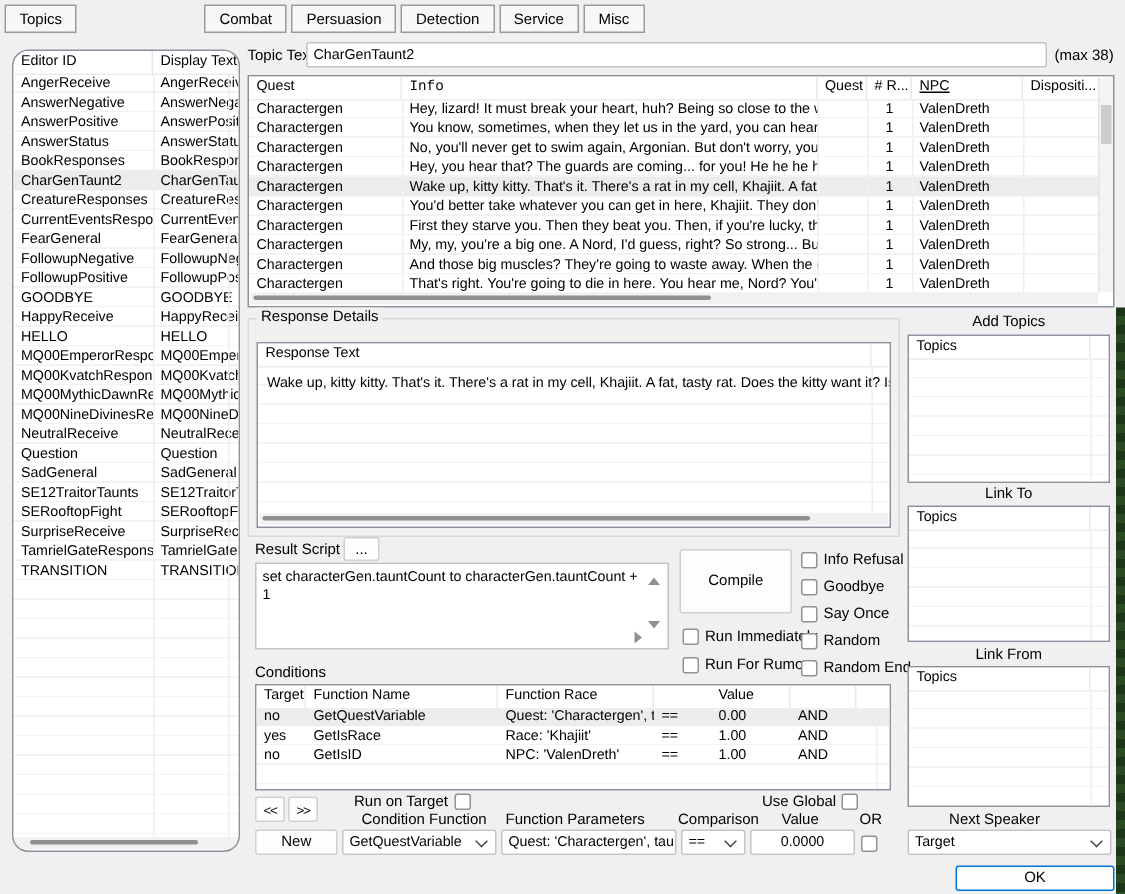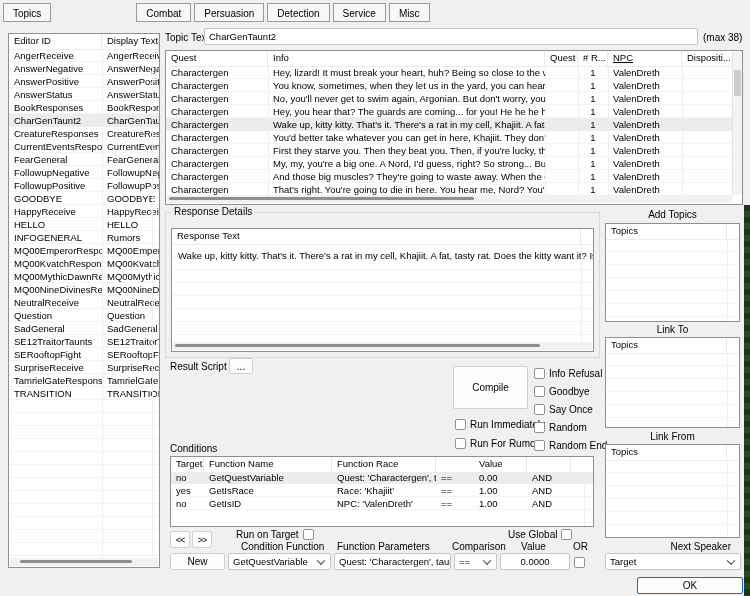--- a/index.html
+++ b/index.html
@@ -23,21 +23,21 @@
   .lv-row{display:flex;height:13px;line-height:13px;white-space:nowrap;font-size:9.5px;}
   .lv-row.sel{background:#ececec;}
   .cell{box-sizing:border-box;padding:0 5px;overflow:hidden;flex:none;}
   .vline{position:absolute;top:0;bottom:0;width:1px;background:#efefef;z-index:1;}
   .hscroll{position:absolute;left:1px;bottom:1px;height:8px;background:#f1f1f1;z-index:3;}
   .hthumb{position:absolute;top:2px;height:3px;background:#8f8f8f;border-radius:2px;}
   .vscroll{position:absolute;right:0;top:1px;width:9px;background:#f3f3f3;border-left:1px solid #e3e3e3;z-index:3;}
   .vthumb{position:absolute;left:1px;right:1px;background:#cdcdcd;}
 
   
-  #editor-list{left:8px;top:33px;width:152px;height:535px;}
+  #editor-list{left:8px;top:33px;width:152px;height:535px;border-radius:11px;}
   #editor-body{top:15px;bottom:9px;}
   .c-eid{width:93px;} .c-edisp{flex:1;}
 
   
   #info-table{left:165px;top:50px;width:578px;height:155px;}
   #info-body{top:15px;bottom:9px;right:10px;}
   .c-quest{width:102px;} .c-info{width:277px;} .c-flags{width:33px;}
   .c-num{width:30px;text-align:center;} .c-npc{width:74px;} .c-disp{flex:1;}
 
   
@@ -157,24 +157,20 @@
         </div>
         <div class="lv-row">
           <div class="cell c-eid">HappyReceive</div>
           <div class="cell c-edisp">HappyReceive</div>
         </div>
         <div class="lv-row">
           <div class="cell c-eid">HELLO</div>
           <div class="cell c-edisp">HELLO</div>
         </div>
         <div class="lv-row">
-          <div class="cell c-eid">INFOGENERAL</div>
-          <div class="cell c-edisp">Rumors</div>
-        </div>
-        <div class="lv-row">
           <div class="cell c-eid">MQ00EmperorResponse</div>
           <div class="cell c-edisp">MQ00EmperorResponse</div>
         </div>
         <div class="lv-row">
           <div class="cell c-eid">MQ00KvatchResponse</div>
           <div class="cell c-edisp">MQ00KvatchResponse</div>
         </div>
         <div class="lv-row">
           <div class="cell c-eid">MQ00MythicDawnRes...</div>
           <div class="cell c-edisp">MQ00MythicDawnResponses</div>
@@ -223,21 +219,21 @@
 
   <div class="small-label" style="left:165px;top:32px">Topic Text</div>
   <div class="field" style="left:204px;top:28px;width:494px;height:17px">
     <span>CharGenTaunt2</span>
   </div>
   <div class="small-label" style="left:703px;top:32px">(max 38)</div>
 
   <div class="lv" id="info-table">
     <div class="lv-head" id="info-head">
         <div class="lv-hcell" style="width: 102px;">Quest</div>
-        <div class="lv-hcell" style="width: 277px;">Info</div>
+        <div class="lv-hcell" style="width: 277px; font-family: Liberation Mono, monospace;">Info</div>
         <div class="lv-hcell" style="width: 33px;">Quest</div>
         <div class="lv-hcell" style="width: 30px;"># R...</div>
         <div class="lv-hcell" style="width: 74px; text-decoration: underline;">NPC</div>
         <div class="lv-hcell" style="flex: 1 1 0%;">Dispositi...</div>
       </div>
     <div class="lv-body" id="info-body">
       <div class="vline" style="left:102px"></div>
       <div class="vline" style="left:379px"></div>
       <div class="vline" style="left:412px"></div>
       <div class="vline" style="left:442px"></div>
@@ -343,20 +339,26 @@
         <div class="resp-text">Wake up, kitty kitty. That's it. There's a rat in my cell, Khajiit. A fat, tasty rat. Does the kitty want it? Is the kitty hungry?</div>
       </div>
       <div class="hscroll" style="right:1px">
         <div class="hthumb" style="left:2px;width:365px"></div>
       </div>
     </div>
   </div>
 
   <div class="small-label" style="left:170px;top:361px">Result Script</div>
   <div class="btn" style="left:229px;top:358px;width:24px;height:16px">...</div>
+  <div id="script-area">
+    <span>set characterGen.tauntCount to characterGen.tauntCount + 1</span>
+    <div class="arr arr-up" style="right:5px;top:9px"></div>
+    <div class="arr arr-down" style="right:5px;bottom:13px"></div>
+    <div class="arr arr-right" style="right:17px;bottom:3px"></div>
+  </div>
   <div class="btn" style="left:453px;top:366px;width:75px;height:43px">Compile</div>
 
   <div class="cb" style="left:455px;top:418px">
     <div class="cbbox"></div>
     <span>Run Immediately</span>
   </div>
   <div class="cb" style="left:455px;top:437px">
     <div class="cbbox"></div>
     <span>Run For Rumors</span>
   </div>
@@ -430,21 +432,21 @@
   <div class="cb" style="left:508px;top:528px">
     <span>Use Global</span>
     <div class="cbbox"></div>
   </div>
 
   <div class="small-label" style="left:241px;top:541px">Condition Function</div>
   <div class="small-label" style="left:337px;top:541px">Function Parameters</div>
   <div class="small-label" style="left:452px;top:541px">Comparison</div>
   <div class="small-label" style="left:521px;top:541px">Value</div>
   <div class="small-label" style="left:573px;top:541px">OR</div>
-  <div class="small-label" style="left:595px;top:541px;width:136px;text-align:right">Next Speaker</div>
+  <div class="small-label" style="left:595px;top:541px;width:136px;text-align:center">Next Speaker</div>
 
   <div class="btn" style="left:170px;top:553px;width:55px;height:17px">New</div>
   <div class="combo" style="left:228px;top:553px;width:103px;height:17px">
     <span>GetQuestVariable</span>
     <div class="chev"></div>
   </div>
   <div class="field" style="left:334px;top:553px;width:117px;height:17px">
     <span>Quest: 'Charactergen', tauntCoun</span>
   </div>
   <div class="combo" style="left:454px;top:553px;width:43px;height:17px">

